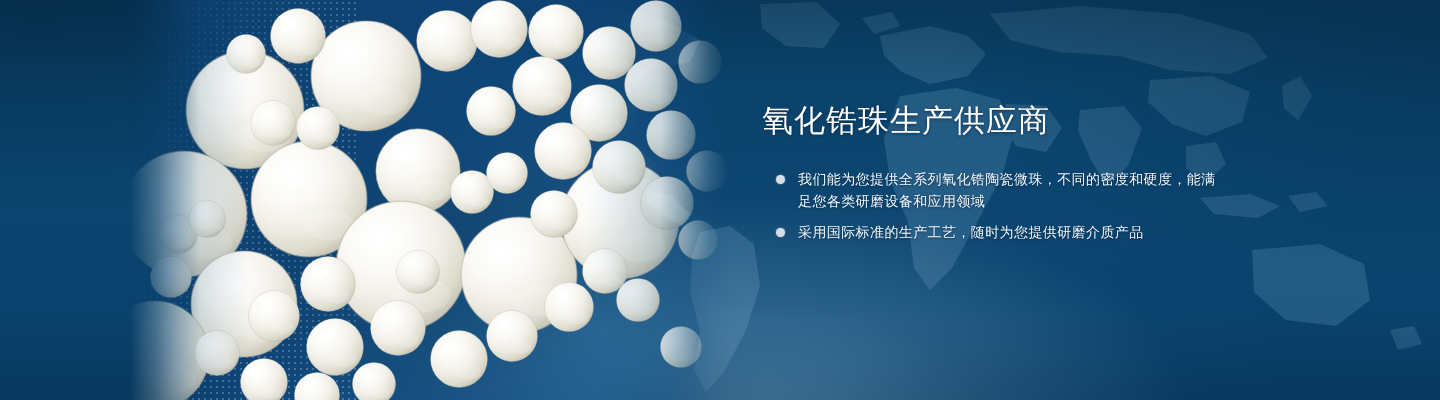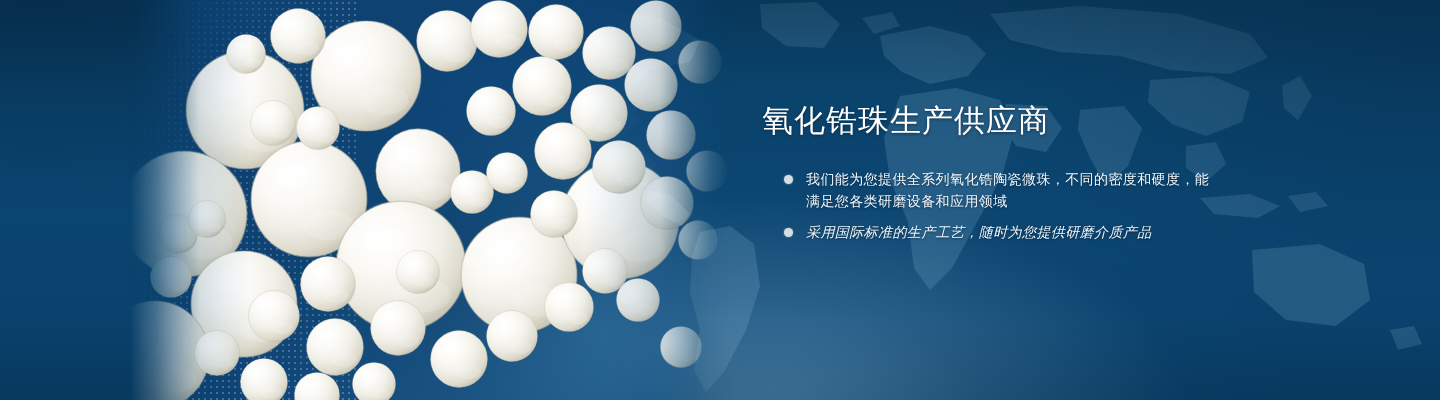--- a/index.html
+++ b/index.html
@@ -78,32 +78,32 @@
   .headline{
     margin:0 0 30px 0;
     font-size:31px;
     line-height:1.1;
     font-weight:400;
     color:#ffffff;
     letter-spacing:1px;
     text-shadow:0 1px 3px rgba(0,20,40,.55);
     white-space:nowrap;
   }
-  .bullets{list-style:none;margin:16px;padding:0;}
+  .bullets{list-style:none;margin:8px;padding:0;}
   .bullet{
     position:relative;
     padding-left:28px;
     margin-bottom:9px;
     font-size:14px;
     line-height:22px;
     color:#f2f6fa;
     letter-spacing:.4px;
     text-shadow:0 1px 2px rgba(0,20,40,.5);
   }
-  .bullet:last-child{margin-bottom:0;font-style:italic;}
+  .bullet:last-child{margin-bottom:0;}
   .dot{
     position:absolute;
     left:6px; top:7px;
     width:9px; height:9px;
     border-radius:50%;
     background:#d6dde3;
     box-shadow:0 0 2px rgba(255,255,255,.5);
   }
 </style>
 </head>

